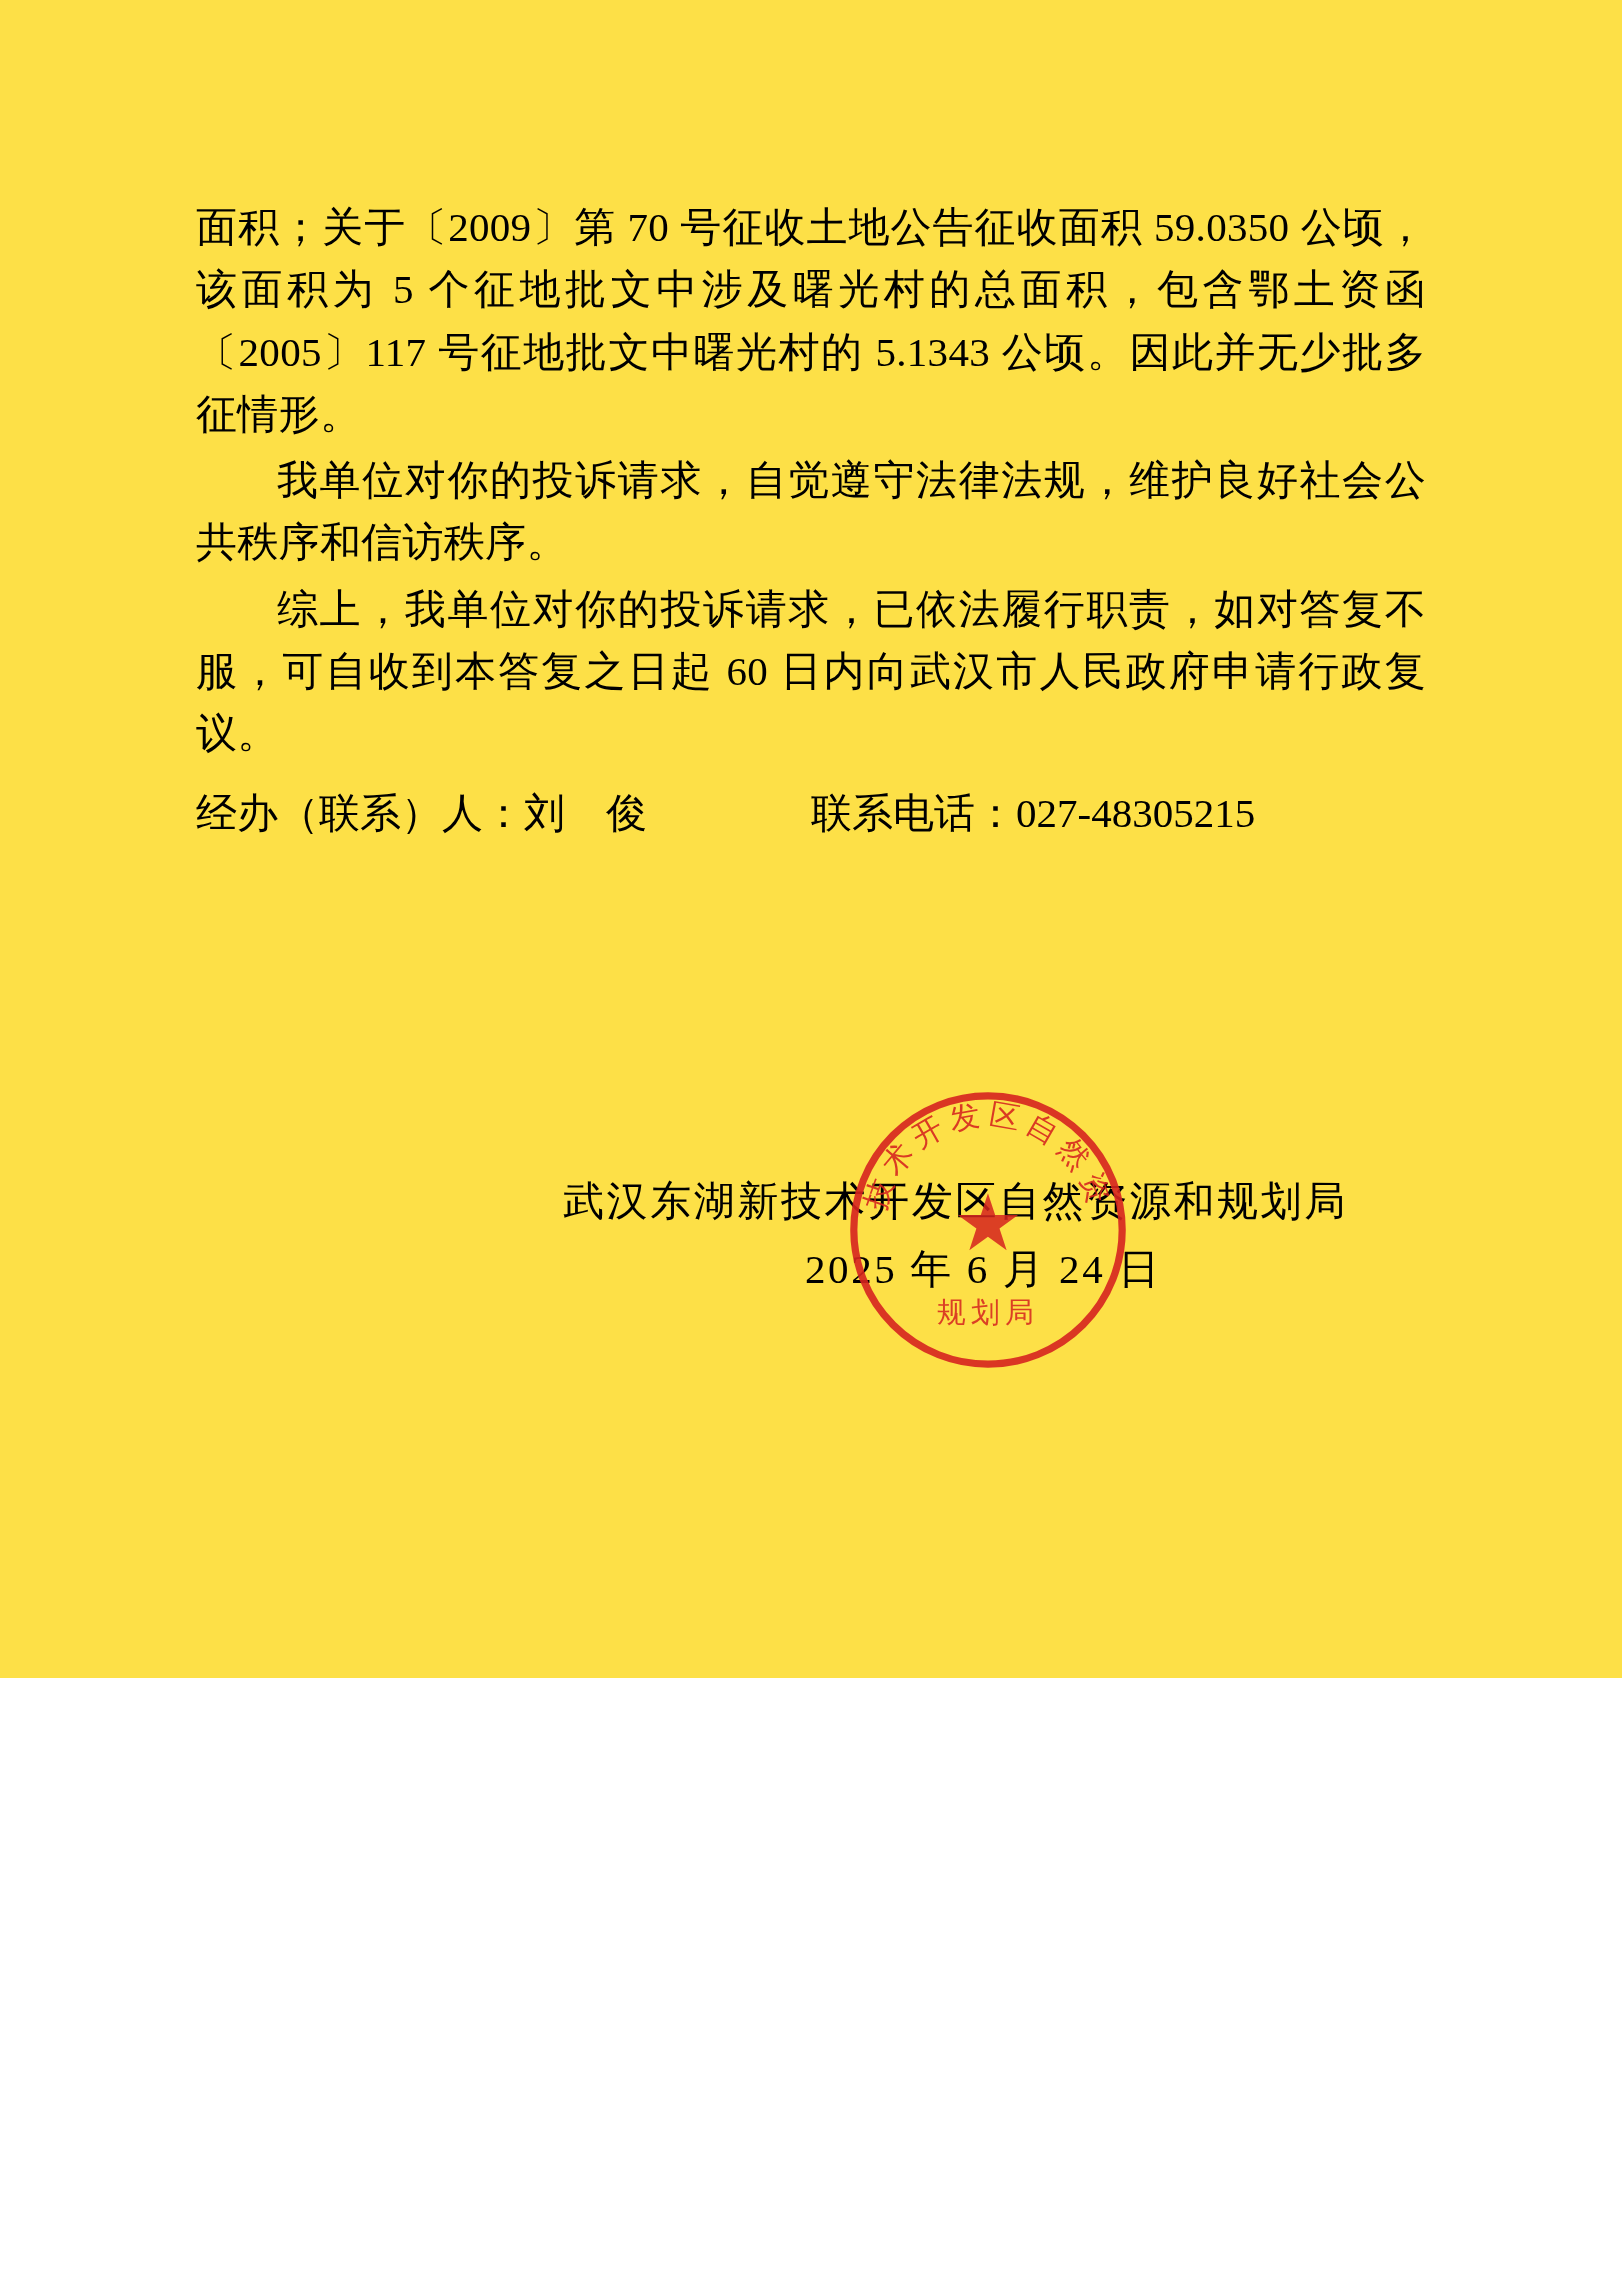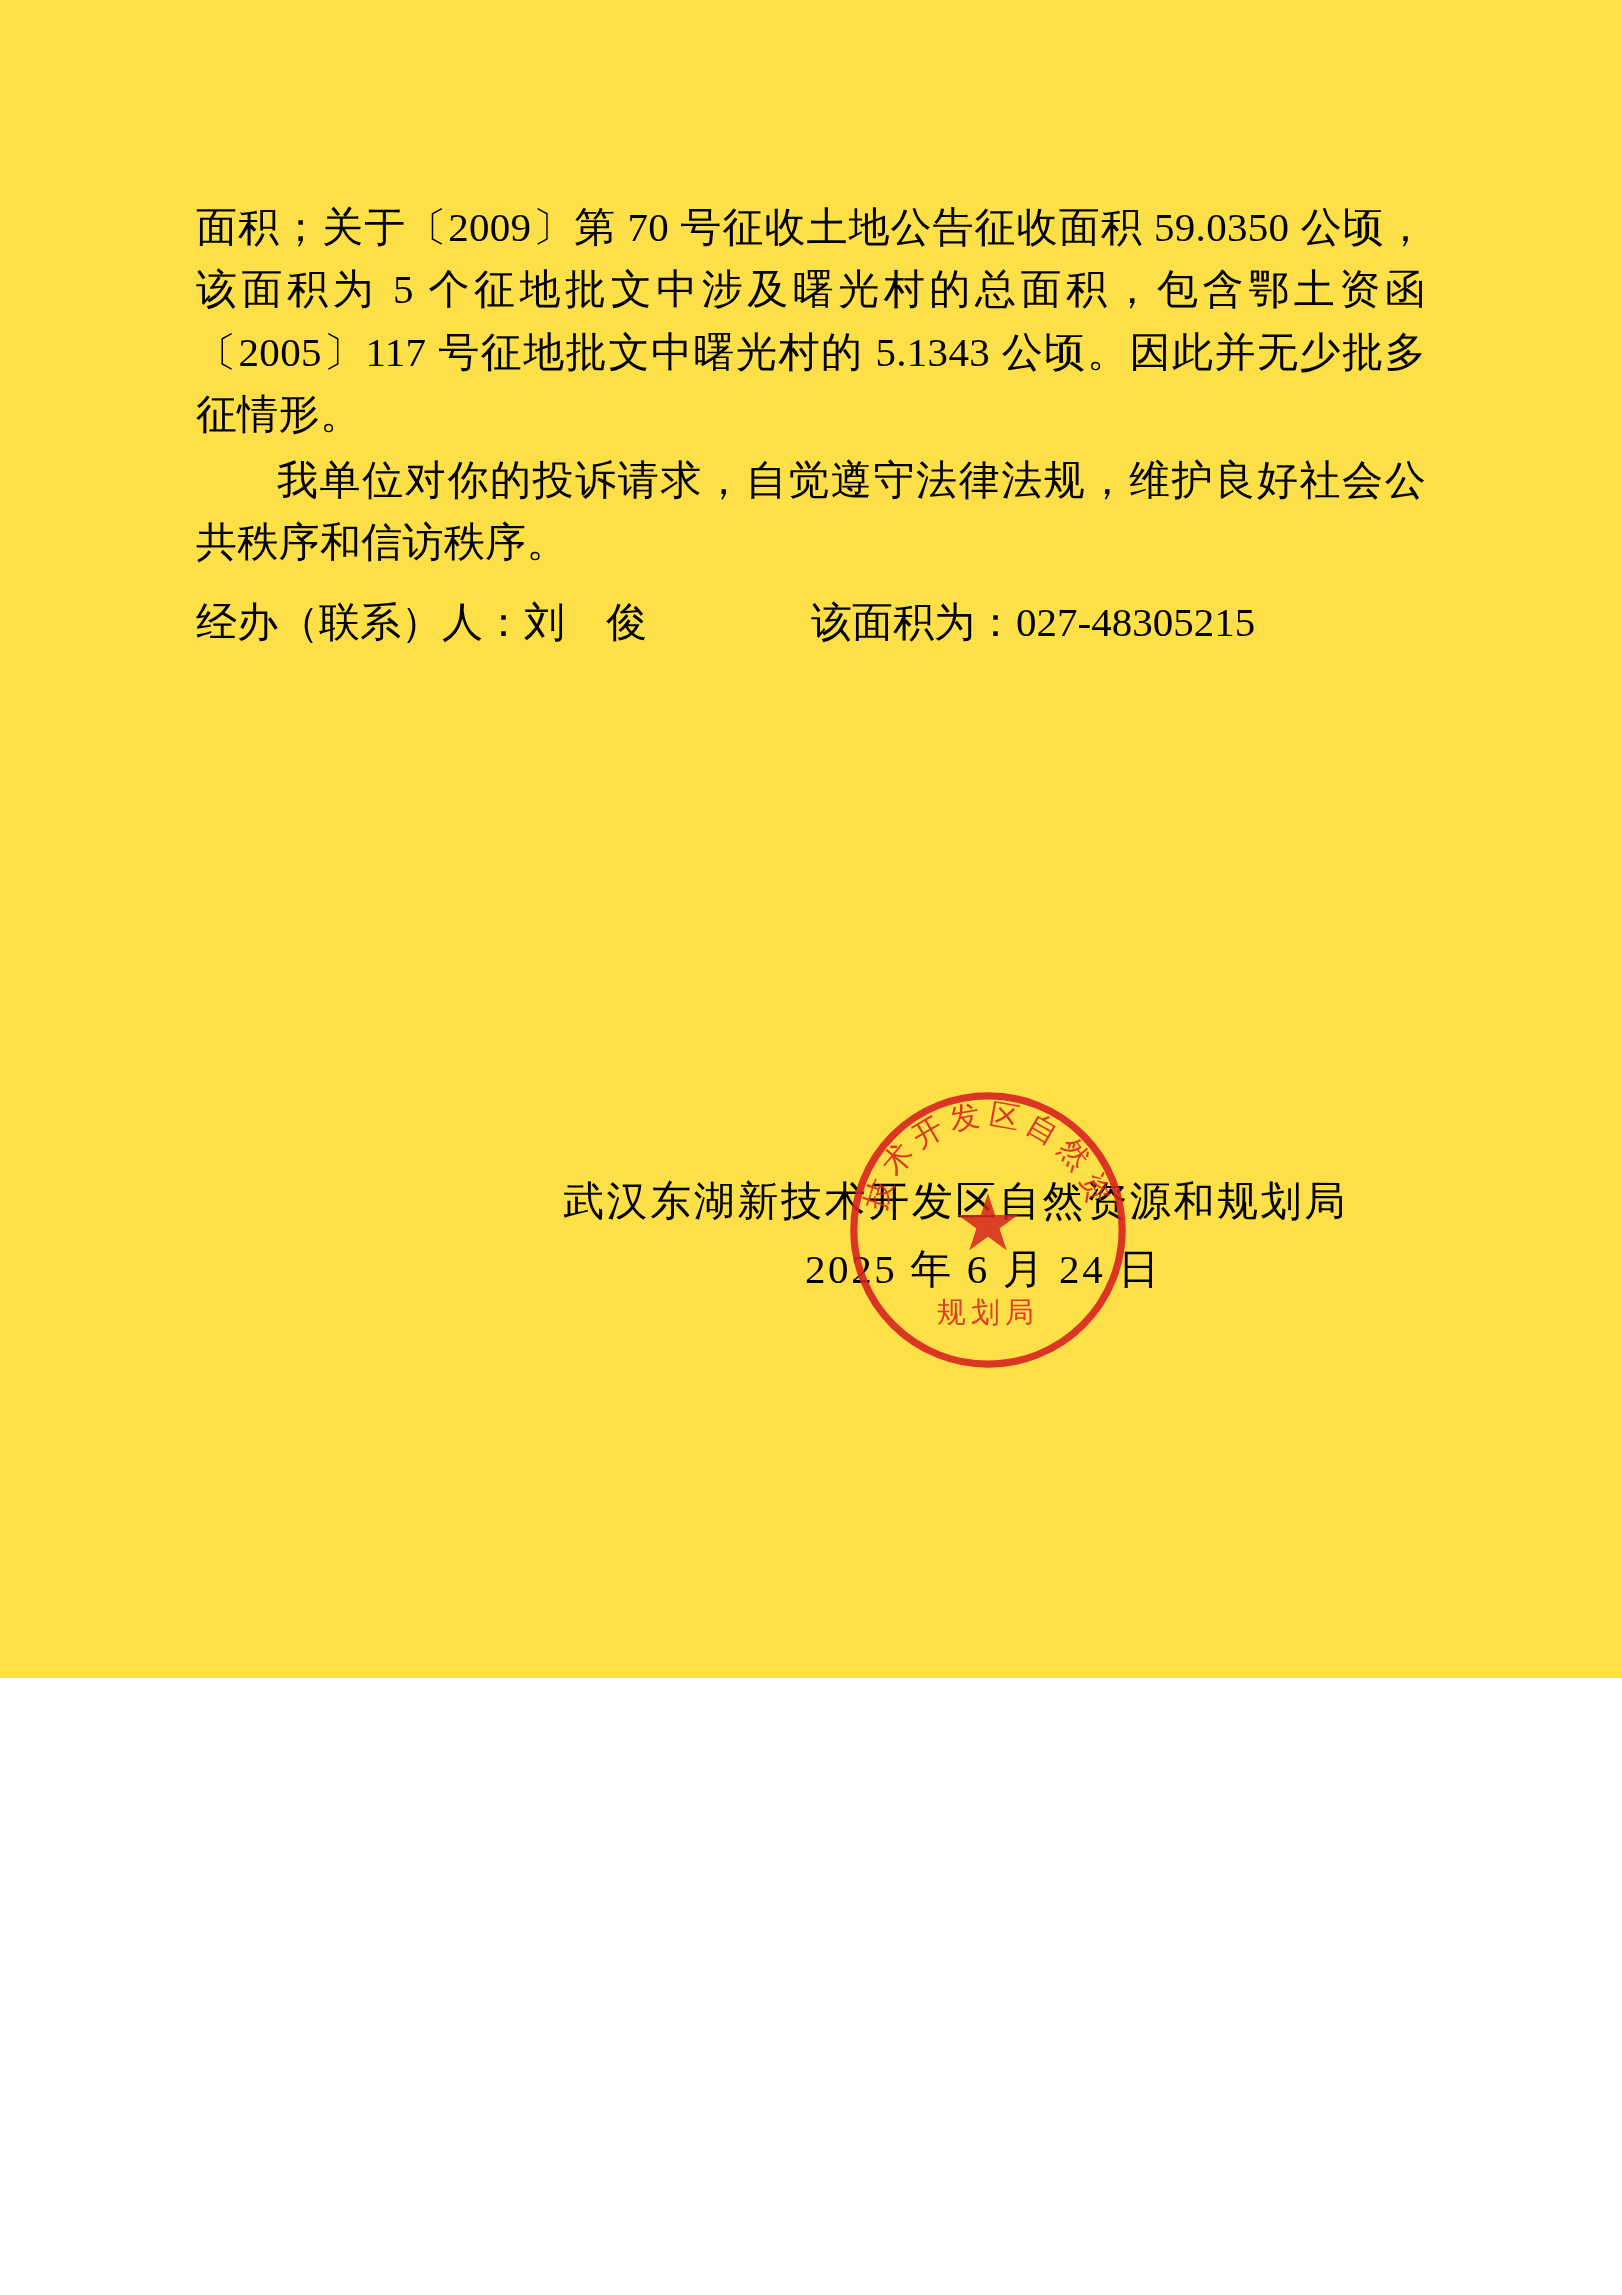--- a/index.html
+++ b/index.html
@@ -97,22 +97,23 @@
 <body>
 
 <div class="page">
 
   <div class="doc-body">
 
     <p class="para">面积；关于〔2009〕第 70 号征收土地公告征收面积 59.0350 公顷，该面积为 5 个征地批文中涉及曙光村的总面积，包含鄂土资函〔2005〕117 号征地批文中曙光村的 5.1343 公顷。因此并无少批多征情形。</p>
 
     <p class="para indent">我单位对你的投诉请求，自觉遵守法律法规，维护良好社会公共秩序和信访秩序。</p>
 
+    <p class="para indent">综上，我单位对你的投诉请求，已依法履行职责，如对答复不服，可自收到本答复之日起 60 日内向武汉市人民政府申请行政复议。</p>
 
-    <div class="contact-line"><span>经办（联系）人：</span><span>刘　俊</span><span>　　　　</span><span>该面积为：</span><span>027-48305215</span></div>
+    <div class="contact-line"><span>经办（联系）人：</span><span>刘　俊</span><span>　　　　</span><span>联系电话：</span><span>027-48305215</span></div>
 
   </div>
 
   <div class="signature-block">
     <div class="sign-org">武汉东湖新技术开发区自然资源和规划局</div>
     <div class="sign-date">2025 年 6 月 24 日</div>
   </div>
 
   <div class="seal">
     <svg width="288" height="288" viewBox="0 0 440 440" xmlns="http://www.w3.org/2000/svg">

